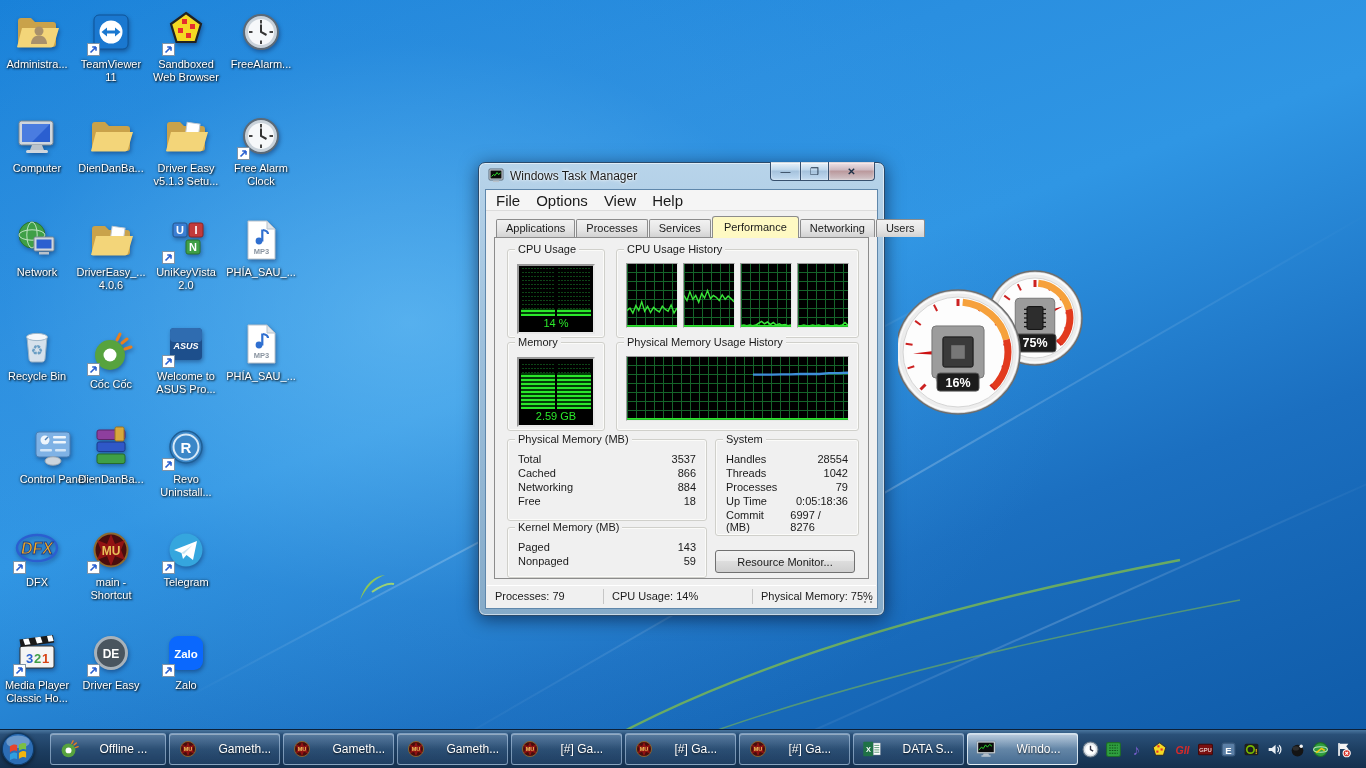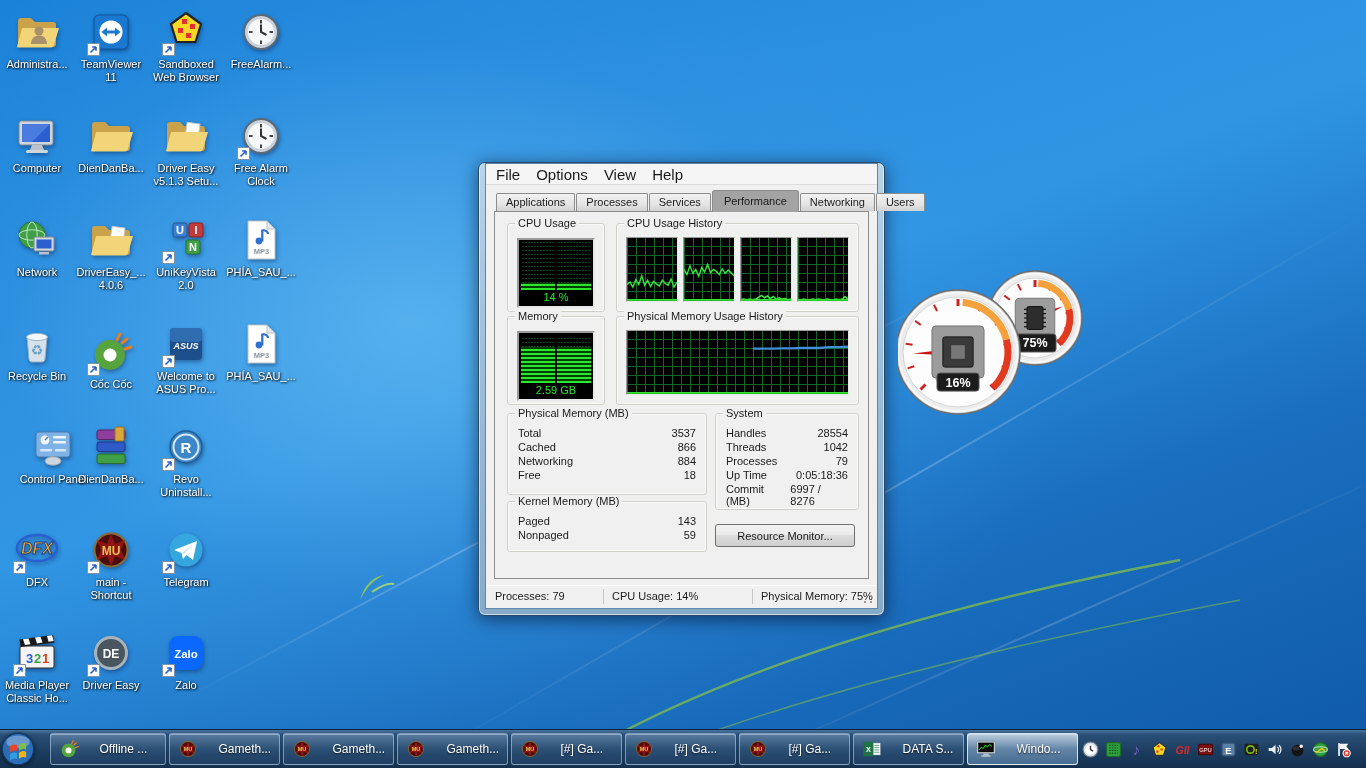--- a/index.html
+++ b/index.html
@@ -35,21 +35,21 @@
   .capbtn.min{width:29px;border-radius:0 0 0 4px;}
   .capbtn.max{width:27px;border-left:none;border-right:none;}
   .capbtn.close{width:45px;border-radius:0 0 4px 0;background:linear-gradient(180deg,rgba(255,235,235,.8),rgba(230,150,140,.45) 45%,rgba(190,80,60,.45) 50%,rgba(235,190,180,.55));font-weight:bold;}
   .client{flex:1;margin:0 6px 6px 6px;background:#f0f0f0;border:1px solid #5f87ab;display:flex;flex-direction:column;min-height:0;}
   .menubar{height:20px;background:#f5f5f5;border-bottom:1px solid #dcdcdc;display:flex;align-items:center;padding-left:2px;}
   .menuitem{font-size:15px;color:#1a1a1a;padding:3px 8px;}
   .tabzone{flex:1;padding:5px 8px 6px 8px;display:flex;flex-direction:column;min-height:0;}
   .tabs{display:flex;align-items:flex-end;height:21px;position:relative;z-index:2;padding-left:2px;}
   .tab{font-size:11px;color:#1a1a1a;padding:2px 9px 3px 9px;background:linear-gradient(180deg,#f2f2f2,#e4e4e4 60%,#d2d2d2);
        border:1px solid #8c8c8c;border-bottom:none;border-radius:2px 2px 0 0;margin-right:1px;}
-  .tab.active{background:#a3a3a3;padding:4px 11px 5px 11px;margin-top:-3px;margin-bottom:-1px;border-radius:3px 3px 0 0;position:relative;}
+  .tab.active{background:#fef9c3;padding:4px 11px 5px 11px;margin-top:-3px;margin-bottom:-1px;border-radius:3px 3px 0 0;position:relative;}
   .tabpanel{flex:1;border:1px solid #8c8c8c;background:#f0f0f0;position:relative;}
   .grp{position:absolute;border:1px solid #d0d0cb;border-radius:3px;box-shadow:inset 0 0 0 1px #fbfbf9;}
   .grp .glabel{position:absolute;top:-7px;left:7px;background:#f0f0f0;padding:0 3px;font-size:11px;color:#1a1a1a;white-space:nowrap;}
   
   .ledbox{width:70px;height:62px;margin:14px auto 0 auto;background:#000;border:2px solid #9a9a9a;border-right-color:#e8e8e8;border-bottom-color:#e8e8e8;
           display:flex;flex-direction:column;padding:2px;}
   .ledcols{flex:1;display:flex;gap:2px;}
   .ledcol{flex:1;display:flex;flex-direction:column;}
   .leddim{flex:1;background:
       repeating-linear-gradient(90deg,#000 0 1px,transparent 1px 3px),
@@ -525,20 +525,34 @@
         <rect x="33.96" y="57.96" width="52.08" height="52.08" rx="4" fill="#9c9c9c" stroke="#787878"></rect>
         <rect x="44.8968" y="68.8968" width="30.2064" height="30.2064" rx="2" fill="#3a3a3a" stroke="#151515"></rect>
         <rect x="53.20356" y="77.20356" width="13.59288" height="13.59288" fill="#777"></rect>
         <rect x="39" y="105.08" width="42" height="18" rx="3" fill="#1c1c1c" stroke="#555"></rect>
         <text x="60" y="118.58" font-size="12.5" font-weight="bold" fill="#fff" text-anchor="middle">16%</text>
       </g>
     </svg>
 </div>
 
 <div class="win">
+  <div class="titlebar">
+    <svg class="ticon" viewBox="0 0 16 16">
+      <rect x="1" y="1" width="14" height="11" rx="1" fill="#d6dde3" stroke="#5a6b7a"></rect>
+      <rect x="2.5" y="2.5" width="11" height="8" fill="#0a0a0a"></rect>
+      <path d="M3.5 8.5l2-2 1.5 1 2-3 1.5 2 2-1.5" stroke="#2ee32e" stroke-width="1" fill="none"></path>
+      <rect x="5" y="12.5" width="6" height="1.6" fill="#b9c2cb"></rect>
+    </svg>
+    <span class="ttext">Windows Task Manager</span>
+    <div class="capbtns">
+      <div class="capbtn min">—</div>
+      <div class="capbtn max">❐</div>
+      <div class="capbtn close">✕</div>
+    </div>
+  </div>
   <div class="client">
     <div class="menubar" id="tm-menubar">
         <span class="menuitem">File</span>
         <span class="menuitem">Options</span>
         <span class="menuitem">View</span>
         <span class="menuitem">Help</span>
       </div>
     <div class="tabzone">
       <div class="tabs" id="tm-tabs">
           <span class="tab">Applications</span>

